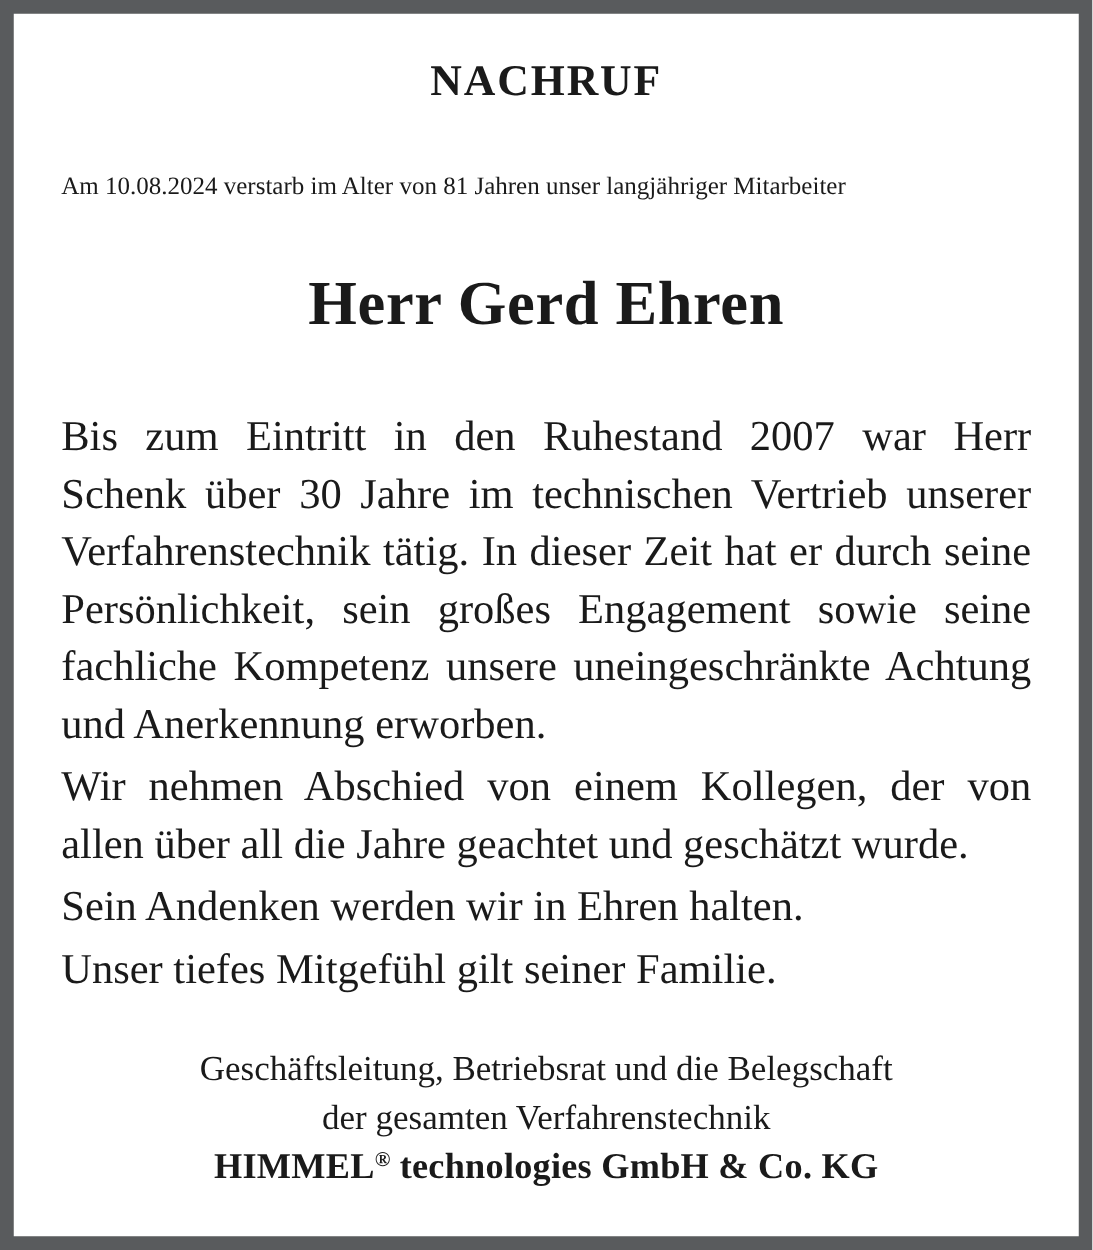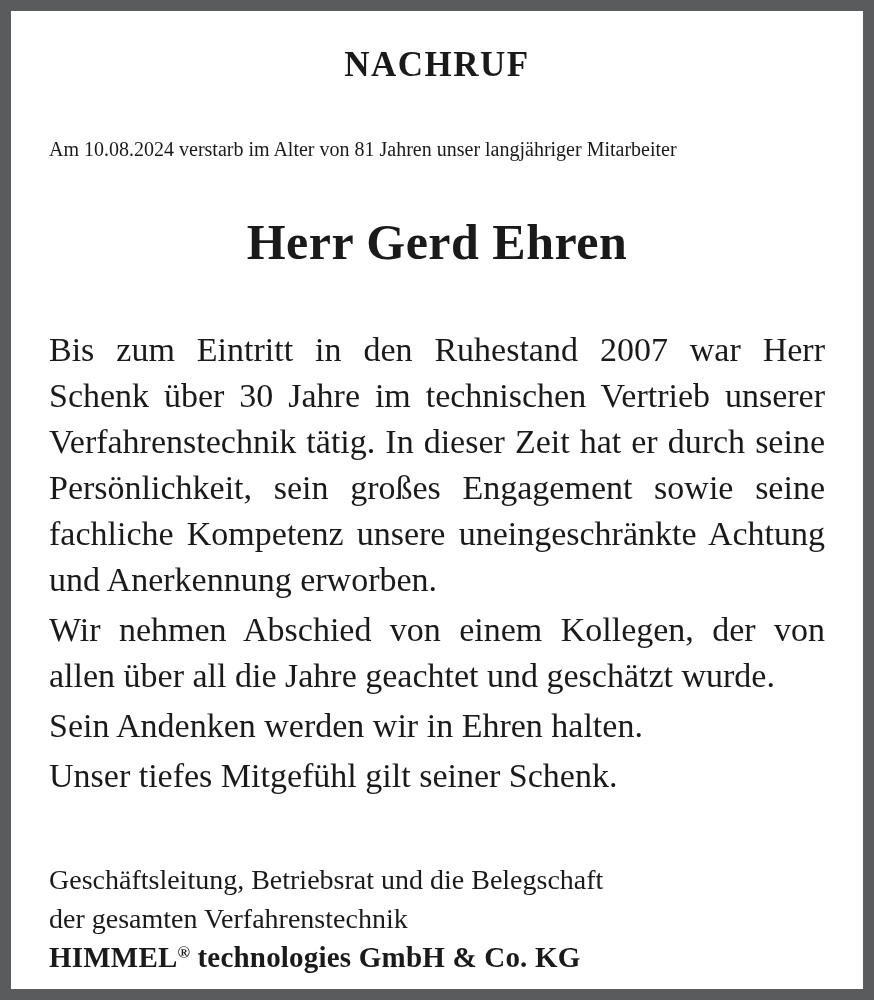--- a/index.html
+++ b/index.html
@@ -73,21 +73,22 @@
     text-align: justify;
     text-justify: inter-word;
     margin: 0;
   }
   .tribute + .tribute {
     margin-top: 4px;
   }
 
   
   .signature {
-    margin-top: 62px;
+    margin-top: 38px;
+    text-align: center;
     font-size: 28px;
     line-height: 1.37;
   }
   .signature .sig-line {
     display: block;
   }
   .signature .sig-company {
     font-weight: bold;
     font-size: 29px;
     letter-spacing: 0.2px;
@@ -110,21 +111,21 @@
     <p class="lede">Am 10.08.2024 verstarb im Alter von 81 Jahren unser langjähriger Mitarbeiter</p>
 
     <div class="deceased-name">Herr Gerd Ehren</div>
 
     <p class="tribute">Bis zum Eintritt in den Ruhestand 2007 war Herr Schenk über 30 Jahre im technischen Vertrieb unserer Verfahrenstechnik tätig. In dieser Zeit hat er durch seine Persönlichkeit, sein großes Engagement sowie seine fachliche Kompetenz unsere uneingeschränkte Achtung und Anerkennung erworben.</p>
 
     <p class="tribute">Wir nehmen Abschied von einem Kollegen, der von allen über all die Jahre geachtet und geschätzt wurde.</p>
 
     <p class="tribute">Sein Andenken werden wir in Ehren halten.</p>
 
-    <p class="tribute">Unser tiefes Mitgefühl gilt seiner Schenk.</p>
+    <p class="tribute">Unser tiefes Mitgefühl gilt seiner Familie.</p>
 
     <div class="signature">
       <span class="sig-line">Geschäftsleitung, Betriebsrat und die Belegschaft</span>
       <span class="sig-line">der gesamten Verfahrenstechnik</span>
       <span class="sig-line sig-company"><span>HIMMEL</span><span class="reg-mark">®</span><span> technologies GmbH &amp; Co. KG</span></span>
     </div>
 
   </div>
 </div>
 

